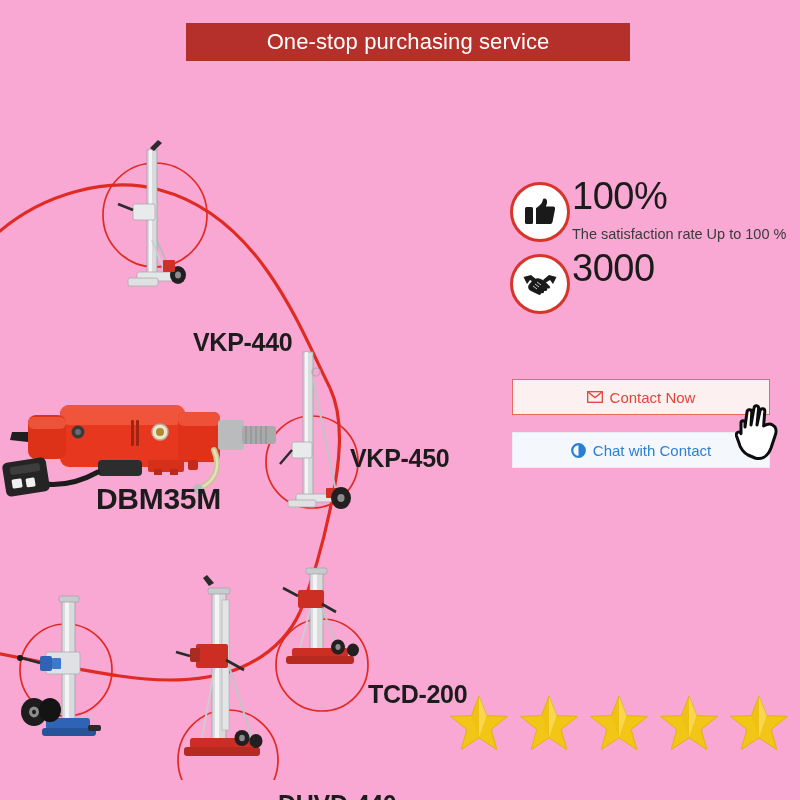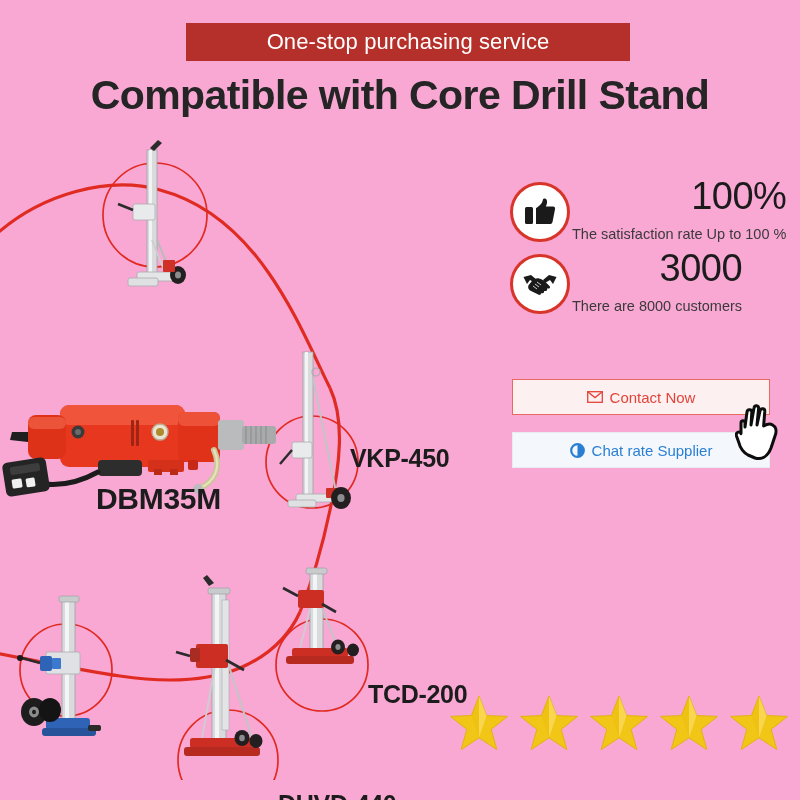--- a/index.html
+++ b/index.html
@@ -95,21 +95,20 @@
     background: #fff;
     display: flex;
     align-items: center;
     justify-content: center;
   }
   .stat-icon svg { display:block; }
   .stat-body {
     position: absolute;
     left: 62px;
     top: -4px;
-    text-align: right;
   }
   .stat-number {
     font-size: 38px;
     font-weight: 400;
     color: #1b1b1b;
     line-height: 40px;
     letter-spacing: -0.5px;
   }
   .stat-desc {
     font-size: 14.5px;
@@ -171,21 +170,20 @@
 </style>
 </head>
 <body>
 
 <div id="page">
 
   <div class="banner">
     <span class="banner-text">One-stop purchasing service</span>
   </div>
 
-  <div class="main-title">Compatible with Core Drill Stand</div>
 
   <div class="diagram">
     <svg width="500" height="660" viewBox="0 0 500 660">
 
       <g fill="none" stroke="#e02b22" stroke-width="3.2">
         <path d="M -10 120 C 40 72, 110 56, 160 70 C 205 82, 240 112, 268 152
                  C 296 192, 312 232, 330 268"></path>
         <path d="M 330 268 C 345 300, 340 345, 330 390
                  C 322 428, 312 462, 300 492"></path>
         <path d="M 300 492 C 288 518, 268 536, 240 548
@@ -327,20 +325,21 @@
         <rect x="188" y="340" width="10" height="10" rx="2" fill="#c62a16"></rect>
 
         <path d="M98 352 C 80 362, 62 366, 44 364" fill="none" stroke="#1c1c1c" stroke-width="5" stroke-linecap="round"></path>
         <rect x="4" y="340" width="44" height="34" rx="5" fill="#242424" transform="rotate(-9 26 357)"></rect>
         <rect x="10" y="345" width="30" height="8" rx="2" fill="#3d3d3d" transform="rotate(-9 25 349)"></rect>
         <rect x="12" y="359" width="10" height="9" rx="1.5" fill="#f0f0f0" transform="rotate(-9 17 363)"></rect>
         <rect x="26" y="358" width="9" height="9" rx="1.5" fill="#f0f0f0" transform="rotate(-9 30 362)"></rect>
       </g>
     </svg>
 
+    <div class="prod-label lbl-vkp440">VKP-440</div>
     <div class="prod-label lbl-vkp450">VKP-450</div>
     <div class="prod-label lbl-tcd400">TCD-200</div>
     <div class="prod-label lbl-duvd440">DUVD-440</div>
 
     <div class="prod-label lbl-dbm35m">DBM35M</div>
   </div>
 
   <div class="stats">
 
     <div class="stat-row">
@@ -369,21 +368,20 @@
                    C18 22.4 17 23.2 15.8 22.8 L8 19 C5.5 17.8 4.5 15.5 5.5 13.2 Z" fill="#1a1a1a"></path>
           <g stroke="#ffffff" stroke-width="0.9" opacity="0.85">
             <line x1="12" y1="12" x2="16" y2="15"></line>
             <line x1="14" y1="10" x2="18" y2="13"></line>
             <line x1="10" y1="14" x2="14" y2="17"></line>
           </g>
         </svg>
       </div>
       <div class="stat-body">
         <div class="stat-number">3000</div>
-        <div class="stat-desc">There are 8000 customers</div>
       </div>
     </div>
   </div>
 
   <div class="btn btn-contact">
     <span class="bico">
       <svg width="16" height="12" viewBox="0 0 16 12">
         <rect x="0.7" y="0.7" width="14.6" height="10.6" fill="none" stroke="#e3443a" stroke-width="1.3"></rect>
         <path d="M0.7 0.7 L8 6.6 L15.3 0.7" fill="none" stroke="#e3443a" stroke-width="1.3"></path>
       </svg>
@@ -391,21 +389,21 @@
     <span>Contact Now</span>
   </div>
 
   <div class="btn btn-chat">
     <span class="bico">
       <svg width="15" height="15" viewBox="0 0 15 15">
         <circle cx="7.5" cy="7.5" r="6.3" fill="none" stroke="#2a7fd4" stroke-width="2.2"></circle>
         <path d="M7.5 1.2 A6.3 6.3 0 0 1 7.5 13.8 Z" fill="#2a7fd4"></path>
       </svg>
     </span>
-    <span>Chat rate Supplier</span>
+    <span>Chat with Contact</span>
   </div>
 
   <div class="cursor">
     <svg width="62" height="72" viewBox="0 0 62 72">
       <path d="M6 34 L6 27 C6 24 10 24 10 27 L10 31
                L12 16 C12.4 12.6 17 13 16.8 16.4 L16 29
                L19 12 C19.5 8.6 24 9 23.6 12.5 L22 29
                L25 15 C25.5 11.6 30 12 29.8 15.4 L28.6 30
                C28.6 30 34 27 37 28.6 C41 30.6 42 35 40 40
                L36 52 C33 60 27 64 20 62 L13 59

